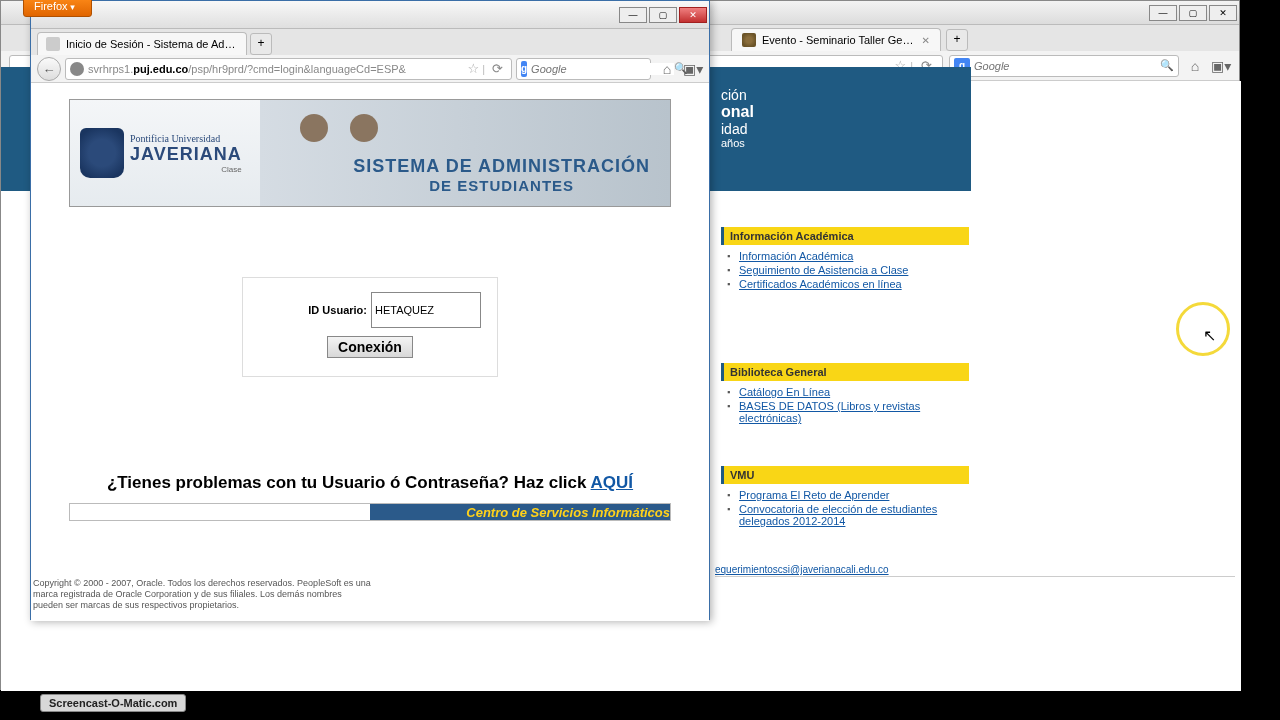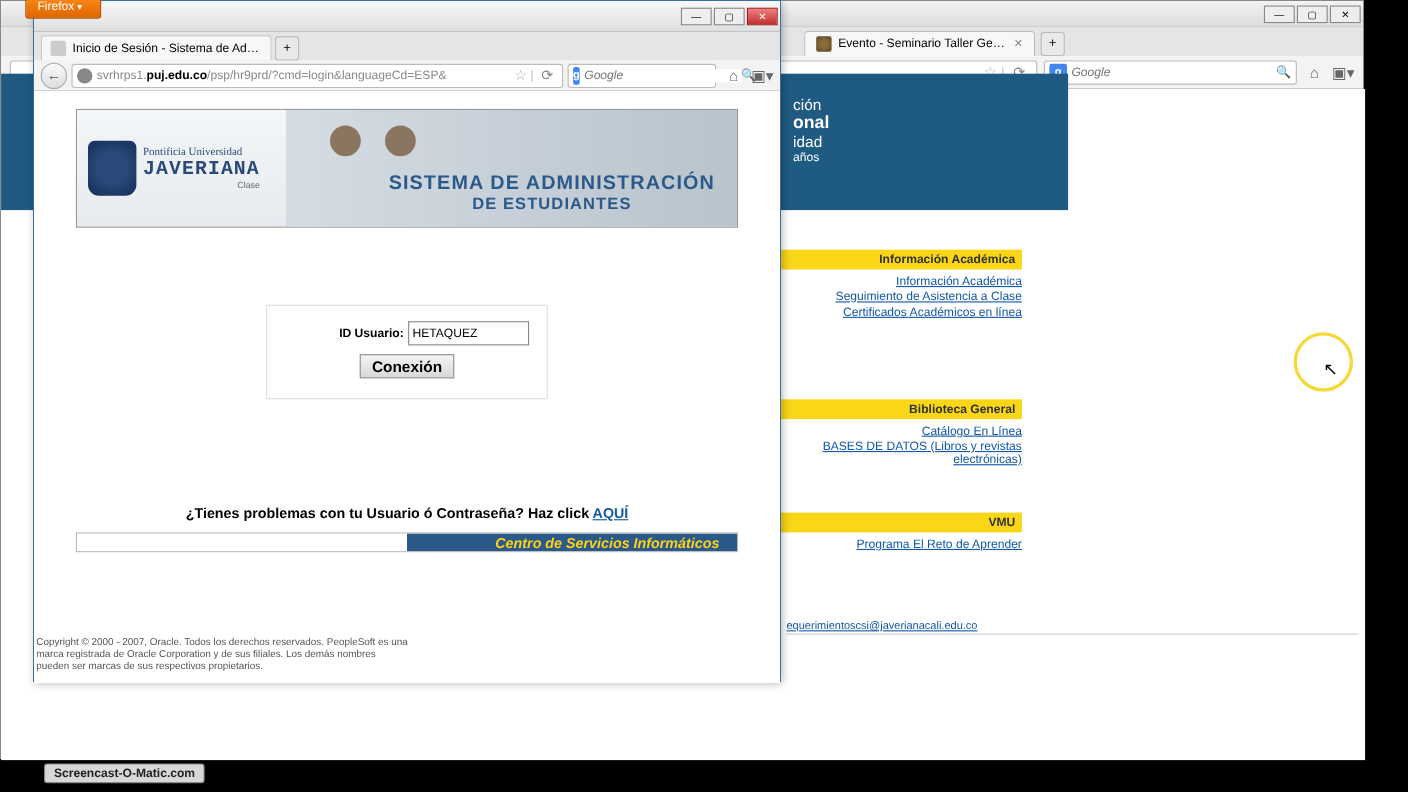--- a/index.html
+++ b/index.html
@@ -138,23 +138,22 @@
   background: #1f5a82;
   color: #fff;
   padding-left: 720px;
   padding-top: 20px;
 }
 .banner-text1 { font-size: 14px; }
 .banner-text2 { font-size: 16px; font-weight: bold; }
 .banner-text3 { font-size: 11px; }
 .section-block {
   position: absolute;
-  left: 680px;
+  left: 720px;
   width: 248px;
-  text-align: right;
 }
 .section-header {
   background: #f9d616;
   border-left: 3px solid #1f5a82;
   padding: 3px 6px;
   font-size: 11px;
   font-weight: bold;
   color: #333;
 }
 .section-links { padding: 4px 0 8px 4px; }
@@ -303,21 +302,21 @@
   display: flex; align-items: center;
   padding-left: 10px;
 }
 .crest {
   width: 44px; height: 50px;
   background: radial-gradient(circle, #2b4a7a 40%, #1a3560 80%);
   border-radius: 6px 6px 10px 10px;
   margin-right: 6px;
 }
 .logo-text .l1 { font-family: 'Times New Roman', serif; font-size: 10px; color: #2b4a7a; }
-.logo-text .l2 { font-family: Liberation Mono, monospace; font-size: 18px; color: #2b4a7a; font-weight: bold; letter-spacing: 1px; }
+.logo-text .l2 { font-family: Liberation Sans, sans-serif; font-size: 18px; color: #2b4a7a; font-weight: bold; letter-spacing: 1px; }
 .logo-text .l3 { font-size: 8px; color: #666; text-align: right; }
 .people-img {
   flex: 1; height: 100%;
   background: linear-gradient(90deg, #d5dce3, #b8c3cc);
   position: relative;
 }
 .people-img::before, .people-img::after {
   content: ""; position: absolute;
   width: 28px; height: 28px;
   background: #8a7560;
@@ -341,53 +340,53 @@
 .login-box {
   width: 256px;
   margin: 70px auto 0 auto;
   border: 1px solid #ddd;
   background: #fff;
   padding: 14px 10px 18px 10px;
 }
 .login-row { display: flex; align-items: center; margin-bottom: 8px; }
 .login-row label { width: 118px; text-align: right; font-size: 11px; padding-right: 4px; font-weight: bold; }
 .login-row input {
-  width: 110px; height: 22px;
+  width: 110px; height: 36px;
   border: 1px solid #888;
   font-size: 11px;
   padding: 0 3px;
 }
 .login-btn {
   display: block;
   margin: 6px auto 0 auto;
   padding: 2px 10px;
   font-size: 14px;
   font-weight: bold;
   background: linear-gradient(#f4f4f4,#d8d8d8);
   border: 1px solid #888;
   cursor: pointer;
 }
 .help-text {
   text-align: center;
-  font-size: 13px;
+  font-size: 17px;
   font-weight: bold;
   margin-top: 96px;
 }
 .help-text a { color: #1258a5; text-decoration: underline; }
 .csi-bar {
   margin: 10px 38px 0 38px;
   height: 18px;
   background: linear-gradient(90deg, #fff 0%, #fff 50%, #2b5a8a 50%, #2b5a8a 100%);
   text-align: right;
   color: #ffd21a;
   font-family: 'Trebuchet MS', sans-serif;
   font-size: 13px;
   font-weight: bold;
   font-style: italic;
-  padding-right: 16px;
+  padding-right: 0;
   line-height: 18px;
   border: 1px solid #bbb;
 }
 .copyright {
   position: absolute;
   left: 2px; bottom: 10px;
   font-size: 9px;
   color: #555;
   width: 340px;
   line-height: 11px;
@@ -476,20 +475,21 @@
       <div class="section-header">Biblioteca General</div>
       <div class="section-links">
         <a>Catálogo En Línea</a>
         <a>BASES DE DATOS (Libros y revistas electrónicas)</a>
       </div>
     </div>
     <div class="section-block" style="top:385px">
       <div class="section-header">VMU</div>
       <div class="section-links">
         <a>Programa El Reto de Aprender</a>
+        <a>Convocatoria de elección de estudiantes delegados 2012-2014</a>
       </div>
     </div>
     <div class="footer-hr"></div>
     <a class="footer-link">equerimientoscsi@javerianacali.edu.co</a>
   </div>
 </div>
 
 <div class="front-window">
   <div class="firefox-btn">Firefox</div>
   <div class="front-titlebar">

